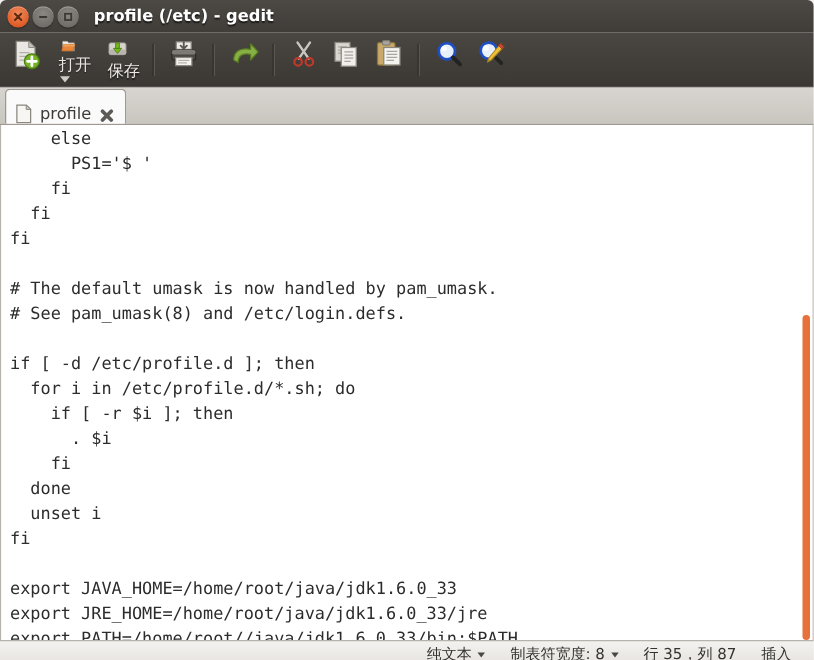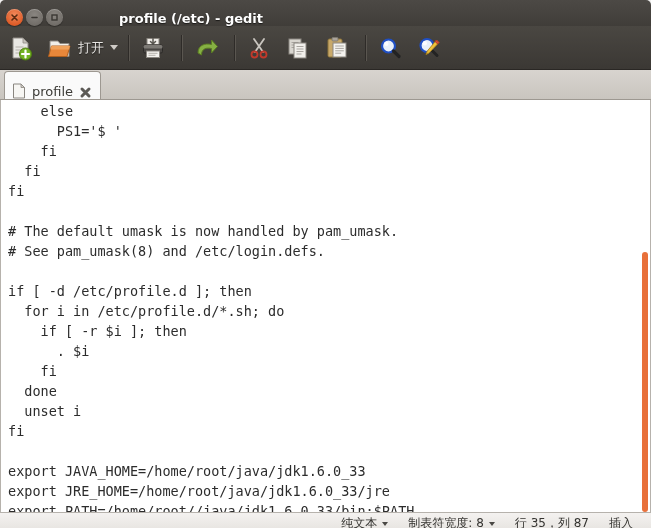--- a/index.html
+++ b/index.html
@@ -24,24 +24,23 @@
   }
 
   
   .titlebar {
     position: relative;
     height: 26px;
     background: linear-gradient(to bottom, #4c4945 0%, #403d39 100%);
     border-top-left-radius: 5px;
     border-top-right-radius: 5px;
     display: flex;
-    align-items: flex-end;
+    align-items: center;
     padding-left: 6px;
     box-sizing: border-box;
-    gap: 44px;
   }
   .winbtns {
     display: flex;
     align-items: center;
     gap: 3px;
   }
   .winbtn {
     width: 17px;
     height: 17px;
     border-radius: 50%;
@@ -77,25 +76,26 @@
     height: 44px;
     background: linear-gradient(to bottom, #4a4742 0%, #3b3834 100%);
     display: flex;
     align-items: center;
     padding: 0 4px;
     box-sizing: border-box;
     border-bottom: 1px solid #2a2724;
   }
   .tb-item {
     display: flex;
-    align-items: center;
+    align-items: flex-start;
     height: 36px;
     padding: 0 4px;
     border-radius: 3px;
     cursor: default;
+    flex-direction: column;
   }
   .tb-label {
     color: #e9e7e4;
     font-size: 13px;
     margin-left: 5px;
     white-space: nowrap;
     text-shadow: 0 1px 1px rgba(0,0,0,0.6);
   }
   .tb-sep {
     width: 1px;
@@ -253,20 +253,32 @@
     <div class="tb-item">
       <svg class="icon" width="26" height="26" viewBox="0 0 26 26">
         <path d="M3 6 h8 l2 2.5 h9 v13 h-19 z" fill="#f1efe9" stroke="#8b8781" stroke-width="1"></path>
         <path d="M4.5 11 h18.5 l-3 10.5 h-18.5 z" fill="#e8873a" stroke="#b05f1e" stroke-width="1"></path>
         <path d="M4.5 11 h18.5 l-1 3.4 h-18.5 z" fill="#f0a25b" stroke="none"></path>
       </svg>
       <span class="tb-label">打开</span>
       <span class="tb-arrow"></span>
     </div>
 
+    <div class="tb-item">
+      <svg class="icon" width="26" height="26" viewBox="0 0 26 26">
+        <rect x="3" y="6" width="20" height="14" rx="2.5" fill="#d6d3cd" stroke="#7f7b75" stroke-width="1"></rect>
+        <rect x="3" y="14" width="20" height="6" rx="2.5" fill="#b9b5ae" stroke="none"></rect>
+        <g>
+          <path d="M13 6.5 v7.5" stroke="#5d9b12" stroke-width="4.5" stroke-linecap="butt"></path>
+          <path d="M8.2 12.5 L13 18.5 L17.8 12.5 z" fill="#74b91b" stroke="#4a7c0d" stroke-width="0.9"></path>
+          <path d="M10.9 6.2 h4.2 v6.3 h-4.2 z" fill="#74b91b" stroke="#4a7c0d" stroke-width="0.9"></path>
+        </g>
+      </svg>
+      <span class="tb-label">保存</span>
+    </div>
 
     <div class="tb-sep"></div>
 
     <div class="tb-item">
       <svg class="icon" width="26" height="26" viewBox="0 0 26 26">
         <rect x="7" y="3.5" width="12" height="6" fill="#efece7" stroke="#8a8680" stroke-width="1"></rect>
         <path d="M13 3.8 v4.4 M10.5 6.5 L13 9 L15.5 6.5" stroke="#5a5751" stroke-width="1.5" fill="none" stroke-linecap="round"></path>
         <rect x="3.5" y="10" width="19" height="8" rx="1.5" fill="#4a4744" stroke="#2c2a28" stroke-width="1"></rect>
         <rect x="3.5" y="10" width="19" height="3.5" rx="1.5" fill="#7d7a75"></rect>
         <rect x="6.5" y="16" width="13" height="6.5" fill="#f4f2ee" stroke="#8a8680" stroke-width="1"></rect>

